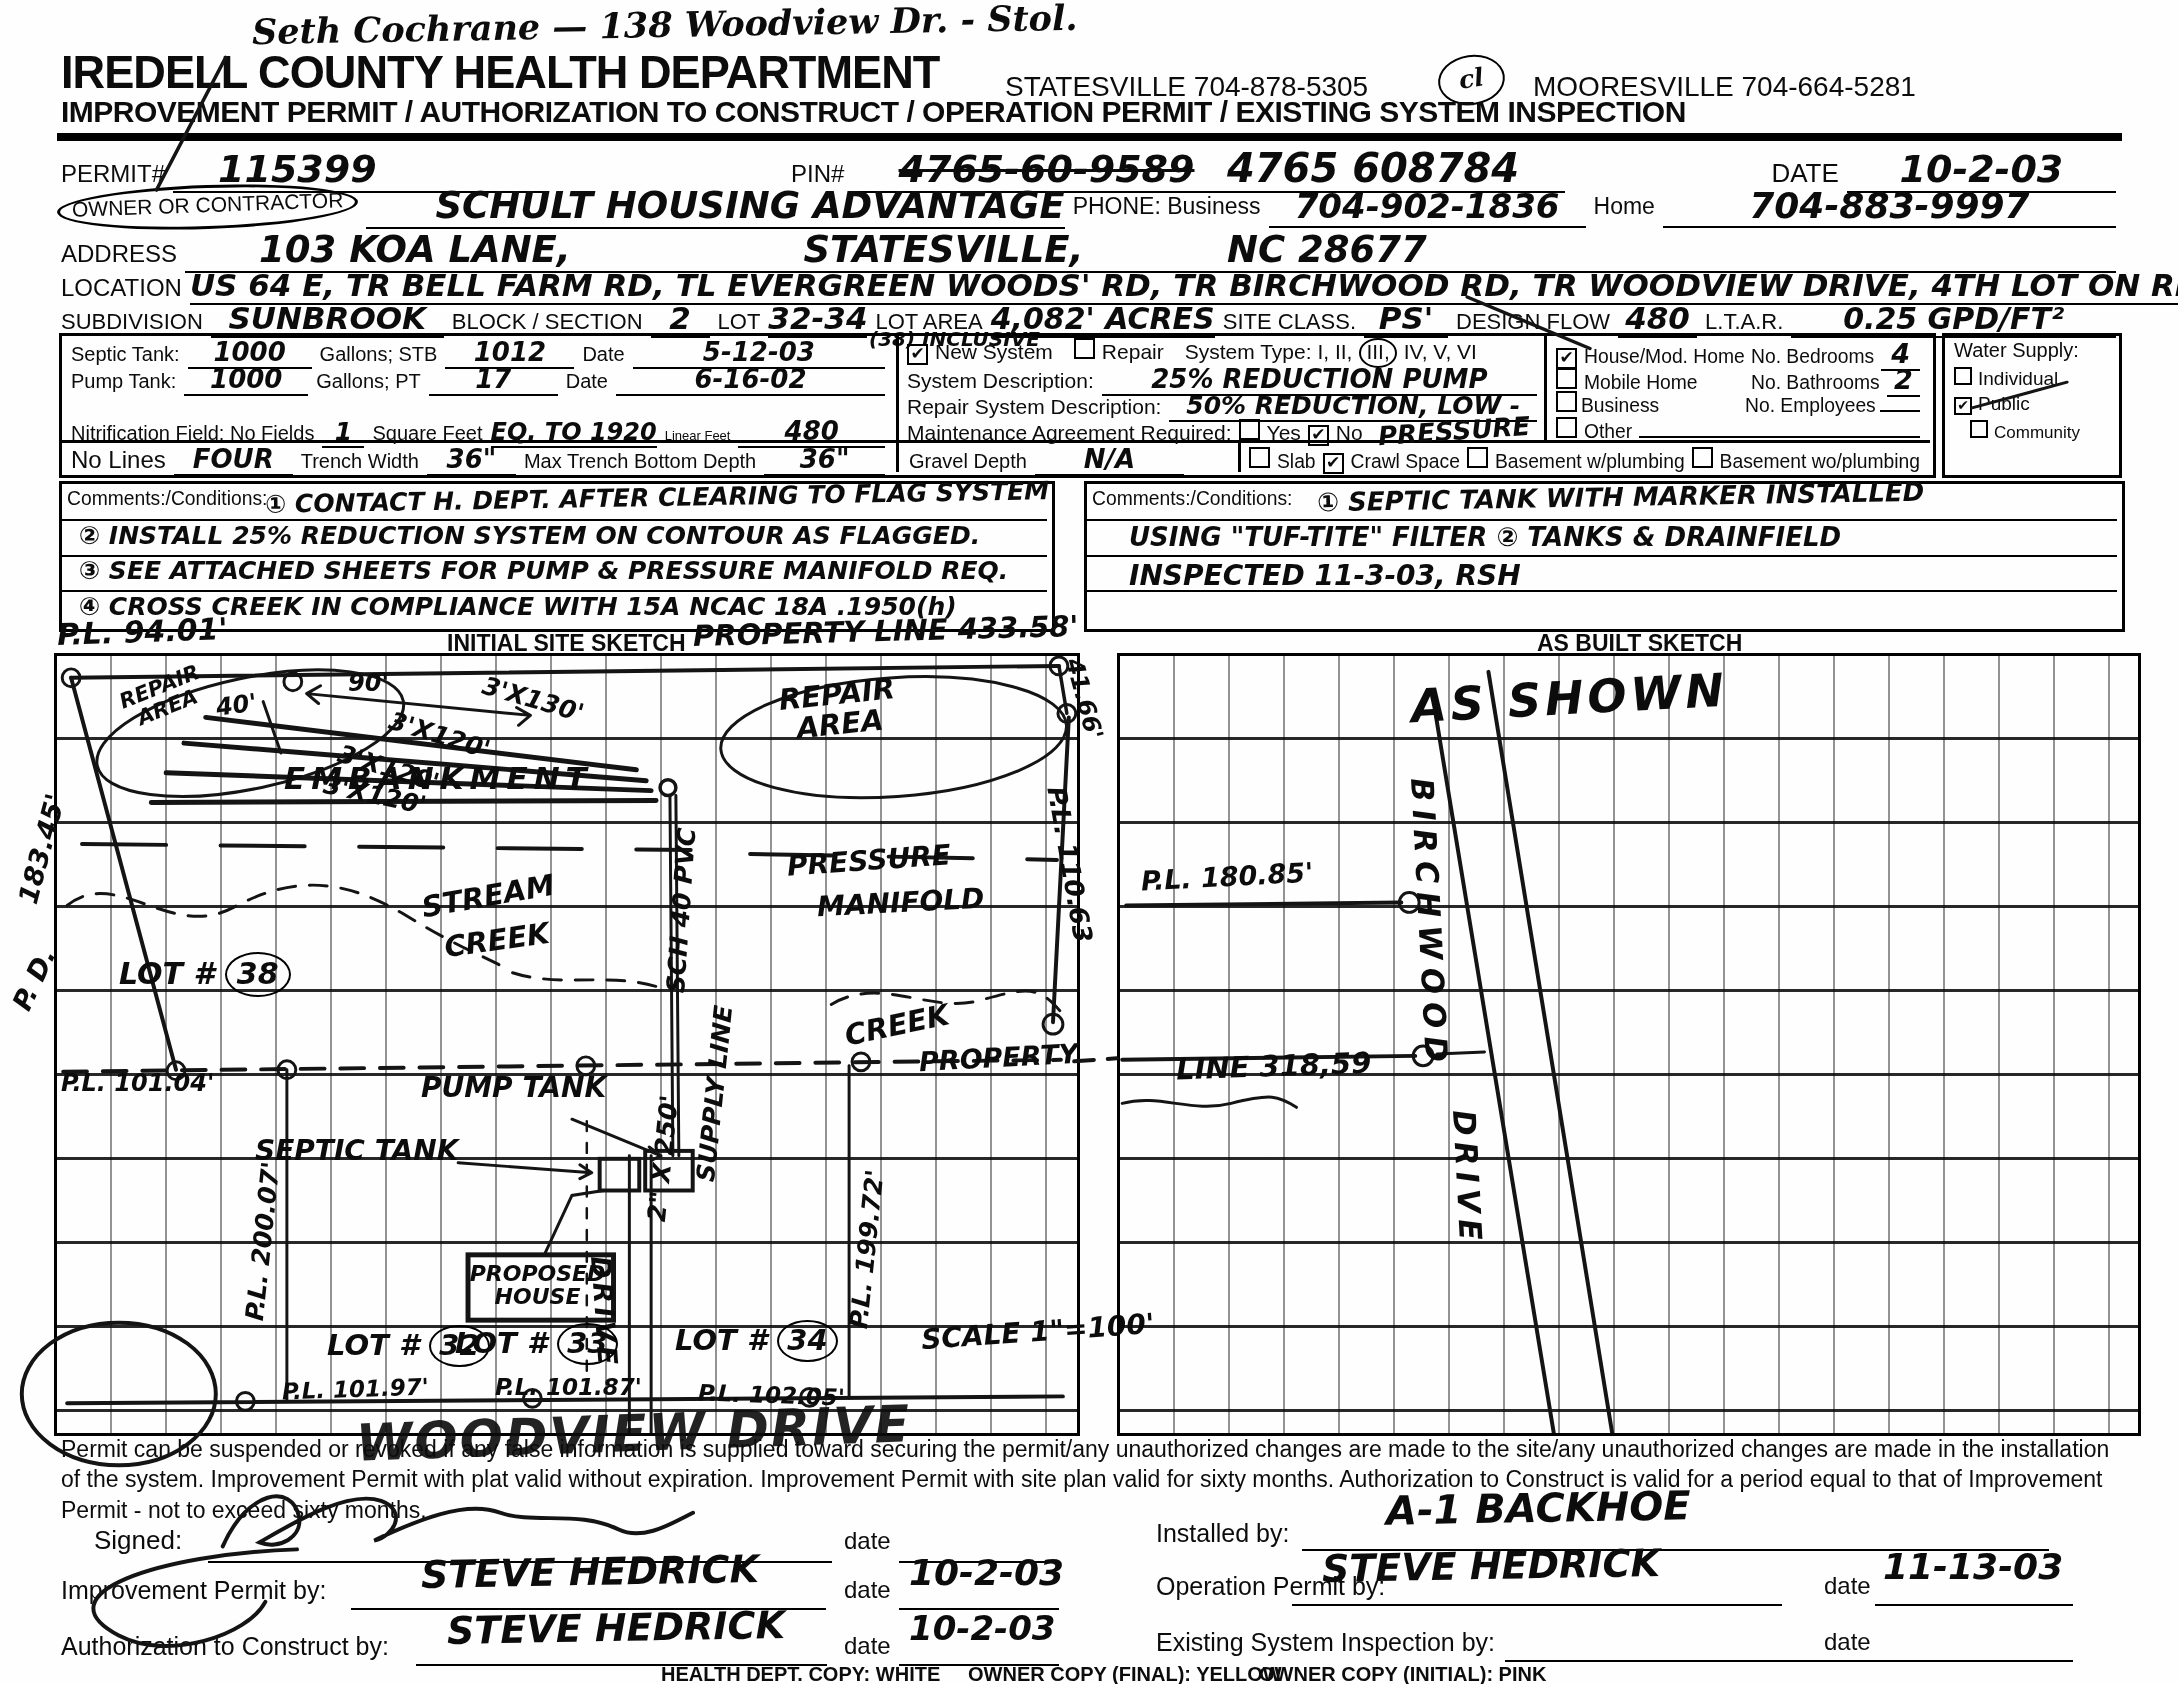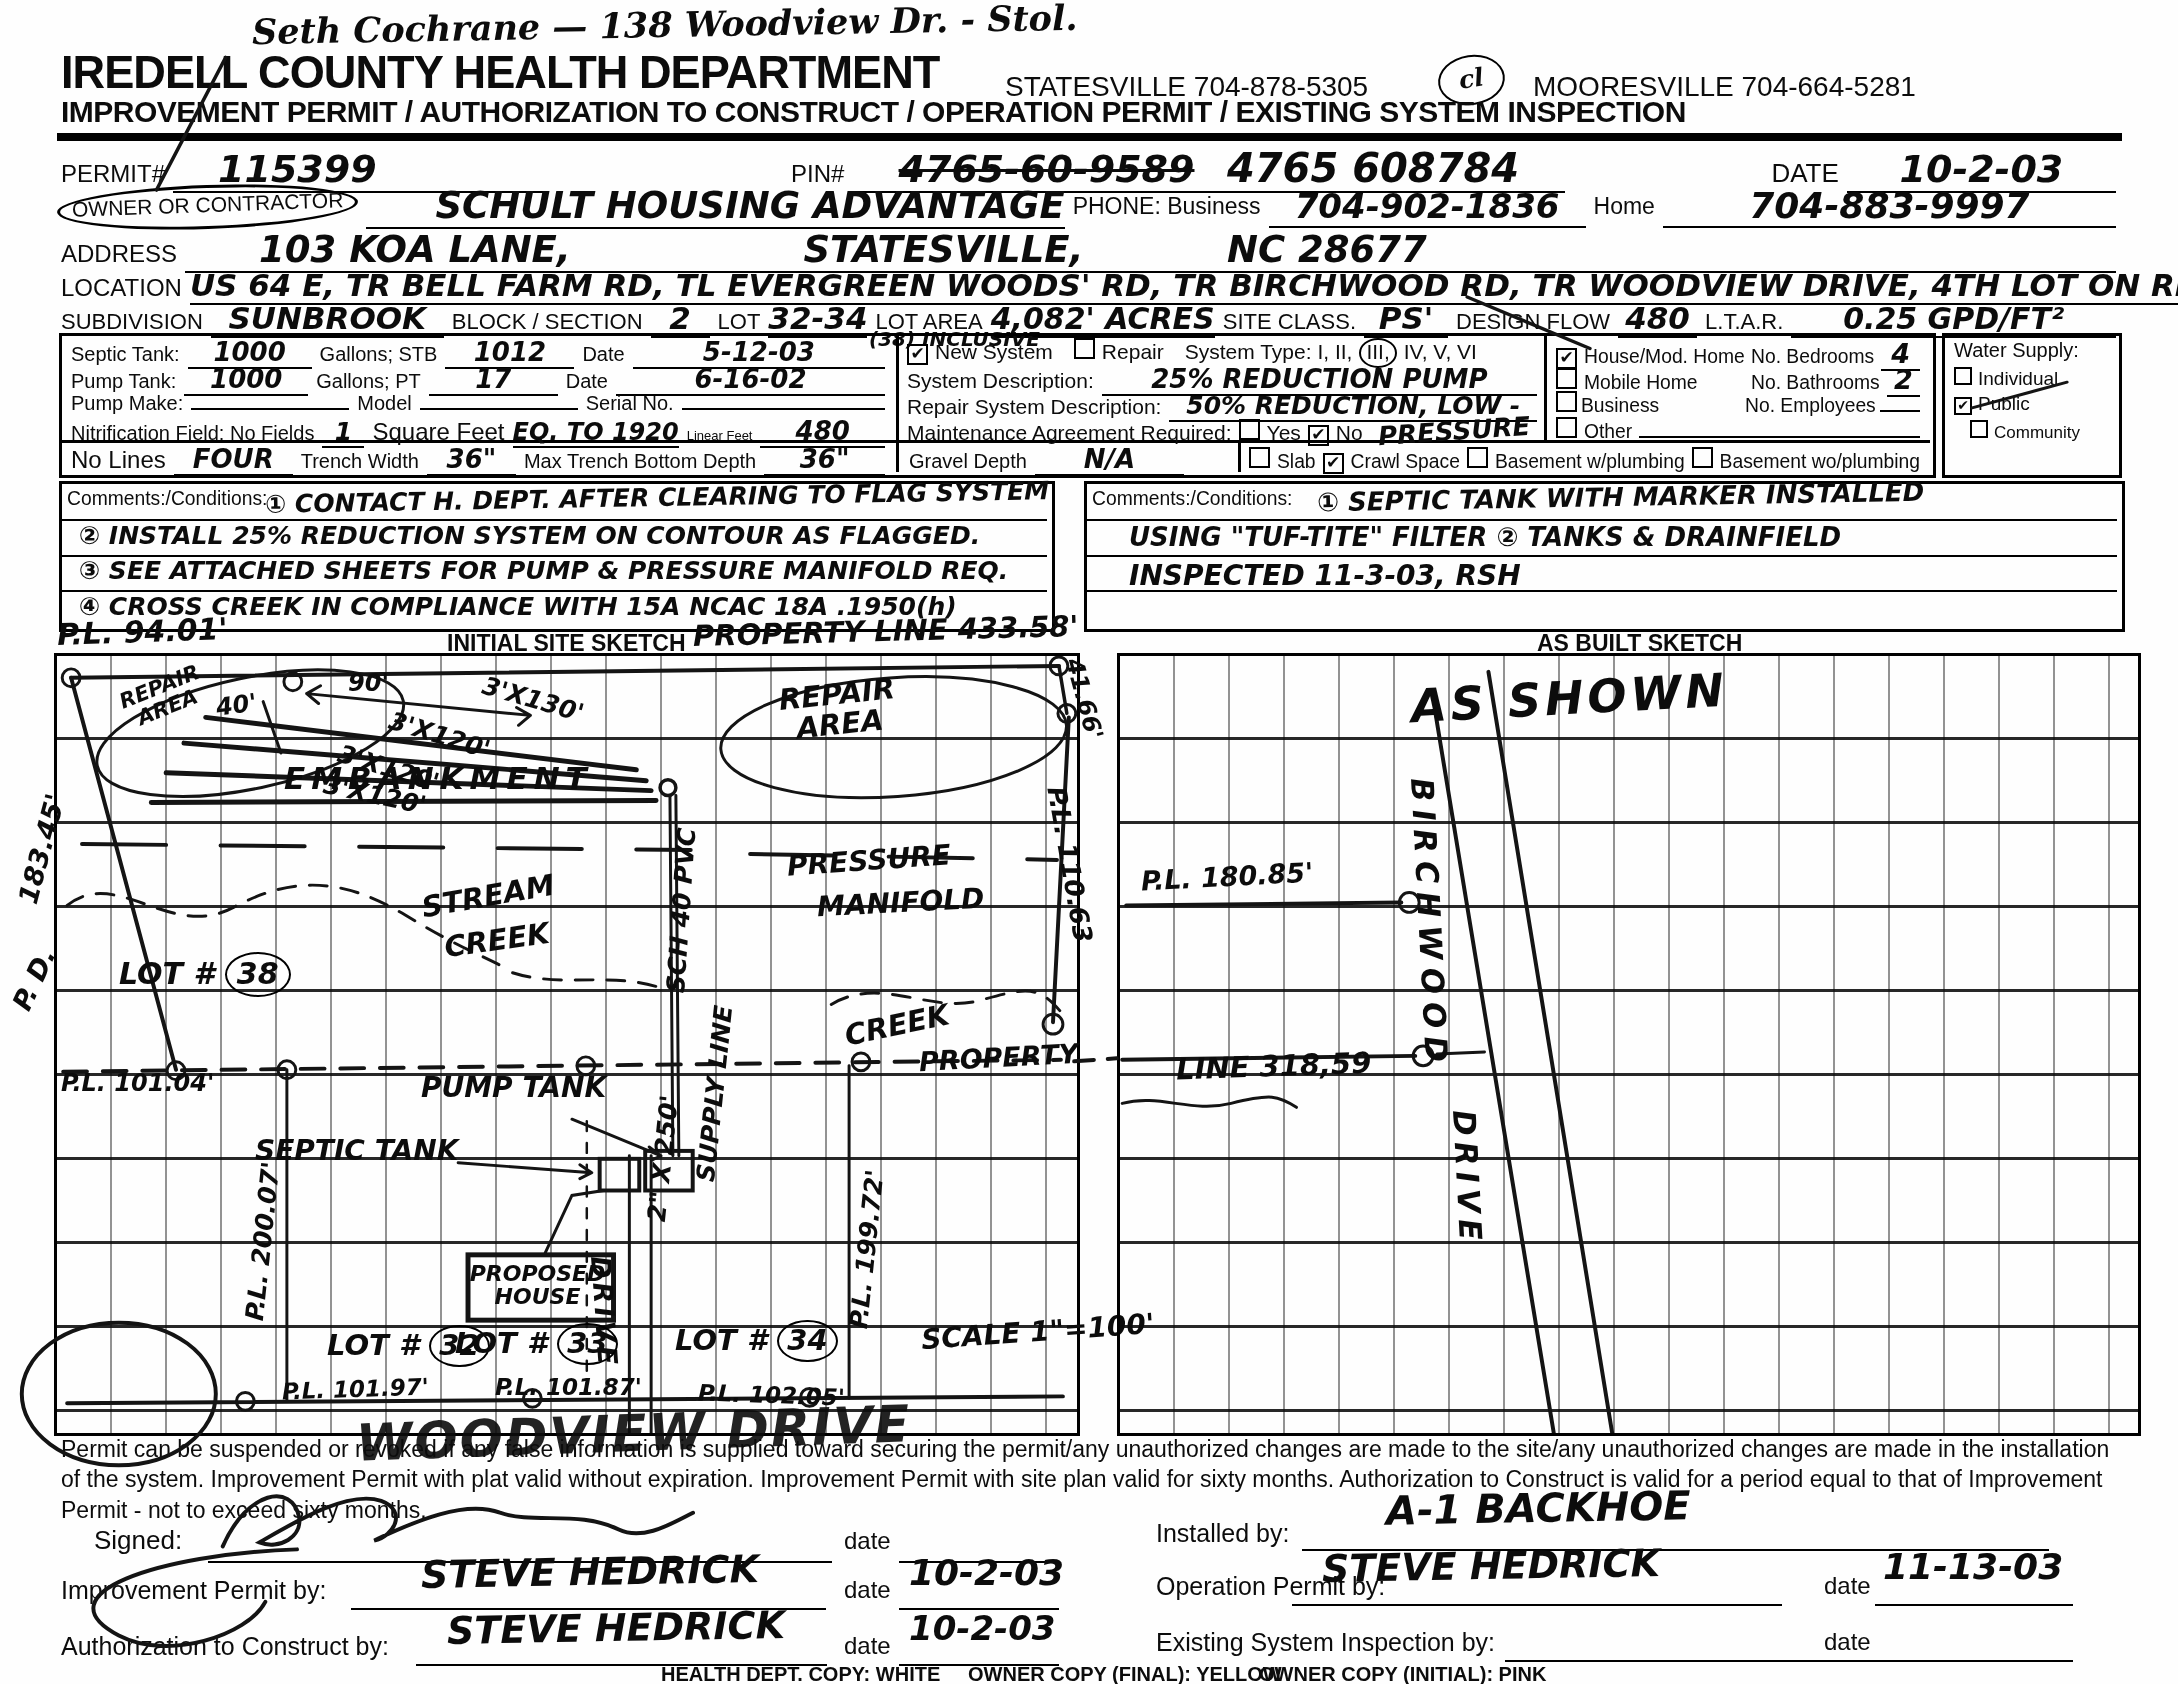--- a/index.html
+++ b/index.html
@@ -112,32 +112,24 @@
     <span class="fv hw" style="font-size:26px;flex:1;">5-12-03</span>
   </div>
   <div class="row" style="left:71px;top:364px;width:814px;">
     <span class="pr" style="font-size:20px;">Pump Tank:</span>
     <span class="fv hw" style="font-size:26px;min-width:124px;">1000</span>
     <span class="pr" style="font-size:20px;">Gallons; PT</span>
     <span class="fv hw" style="font-size:26px;min-width:129px;">17</span>
     <span class="pr" style="font-size:20px;">Date</span>
     <span class="fv hw" style="font-size:26px;flex:1;">6-16-02</span>
   </div>
-  <div class="row" style="left:71px;top:392px;width:814px;">
-    <span class="pr" style="font-size:20px;">Pump Make:</span>
-    <span class="fv" style="min-width:158px;"></span>
-    <span class="pr" style="font-size:20px;">Model</span>
-    <span class="fv" style="min-width:158px;"></span>
-    <span class="pr" style="font-size:20px;">Serial No.</span>
-    <span class="fv" style="flex:1;"></span>
-  </div>
   <div class="row" style="left:71px;top:416px;width:814px;">
     <span class="pr" style="font-size:20px;">Nitrification Field: No Fields</span>
     <span class="fv hw" style="font-size:25px;min-width:42px;">1</span>
-    <span class="pr" style="font-size:24px;">Square Feet</span>
+    <span class="pr" style="font-size:20px;">Square Feet</span>
     <span class="fv hw" style="font-size:24px;min-width:163px;">EQ. TO 1920</span>
     <span class="pr" style="font-size:13px;">Linear Feet</span>
     <span class="fv hw" style="font-size:26px;flex:1;">480</span>
   </div>
 
   <div class="row" style="left:71px;top:444px;width:814px;">
     <span class="pr" style="font-size:24px;">No Lines</span>
     <span class="fv hw" style="font-size:26px;min-width:119px;">FOUR</span>
     <span class="pr" style="font-size:20px;">Trench Width</span>
     <span class="fv hw" style="font-size:26px;min-width:89px;">36"</span>

